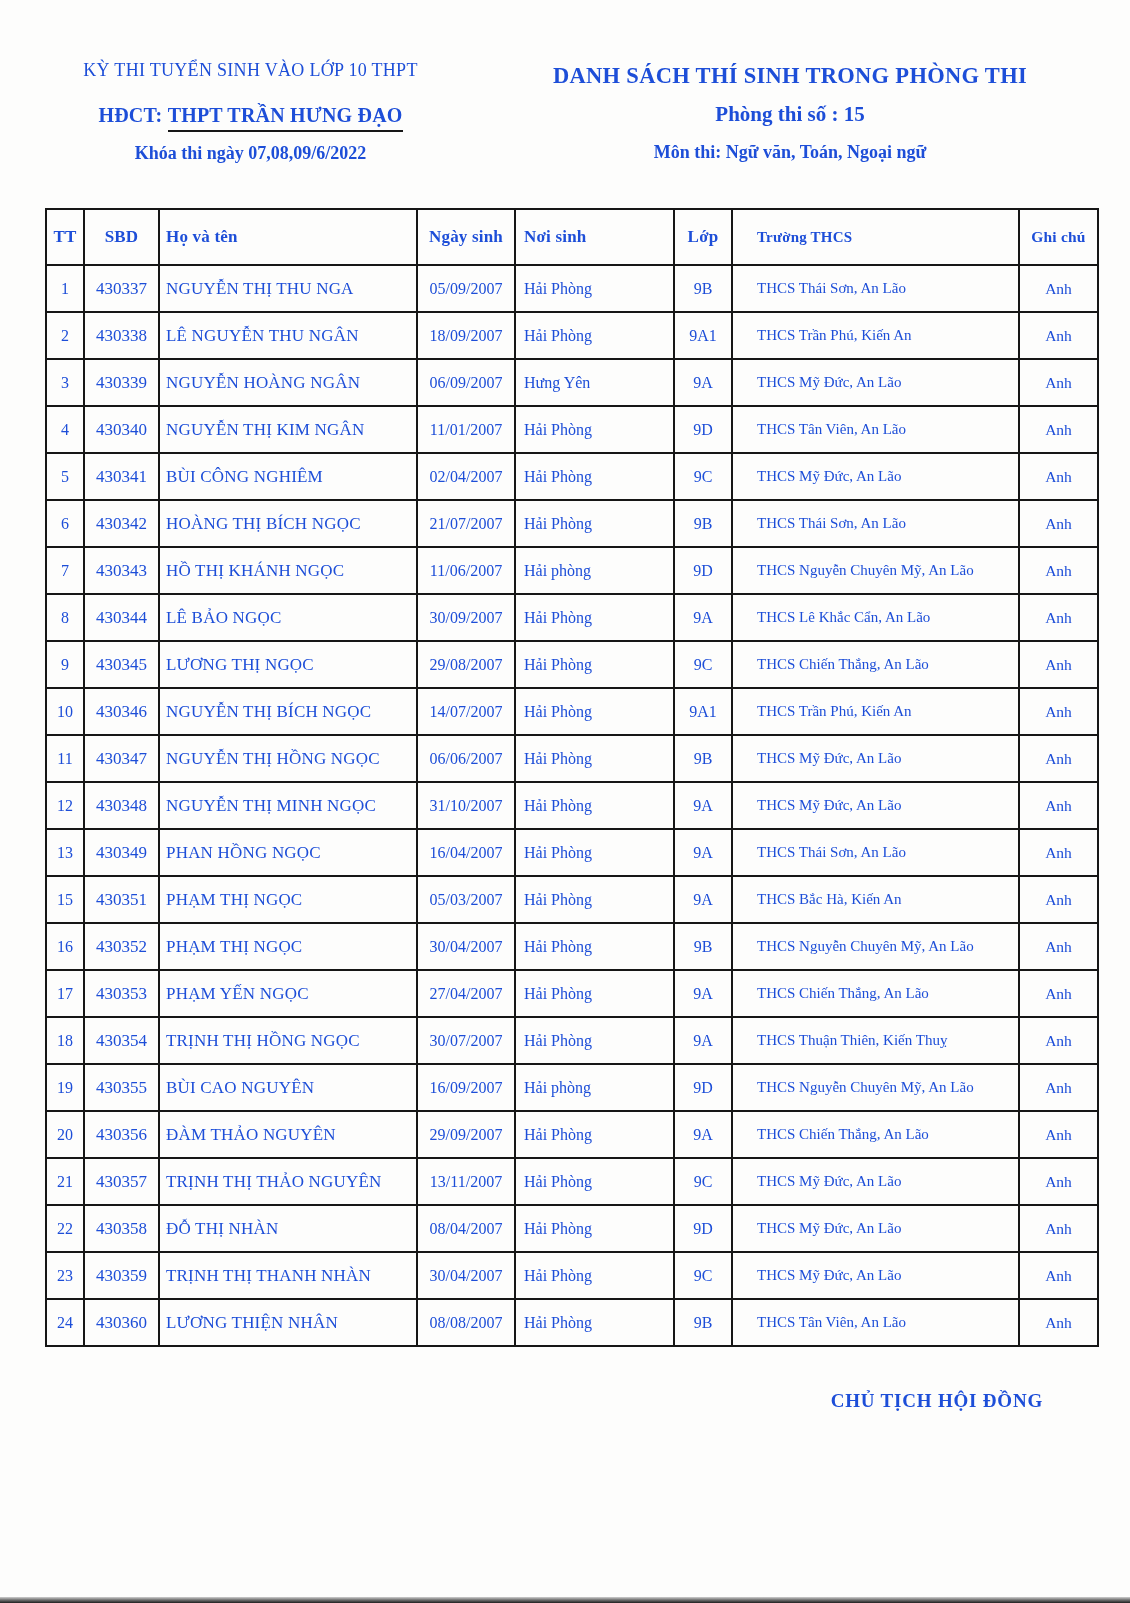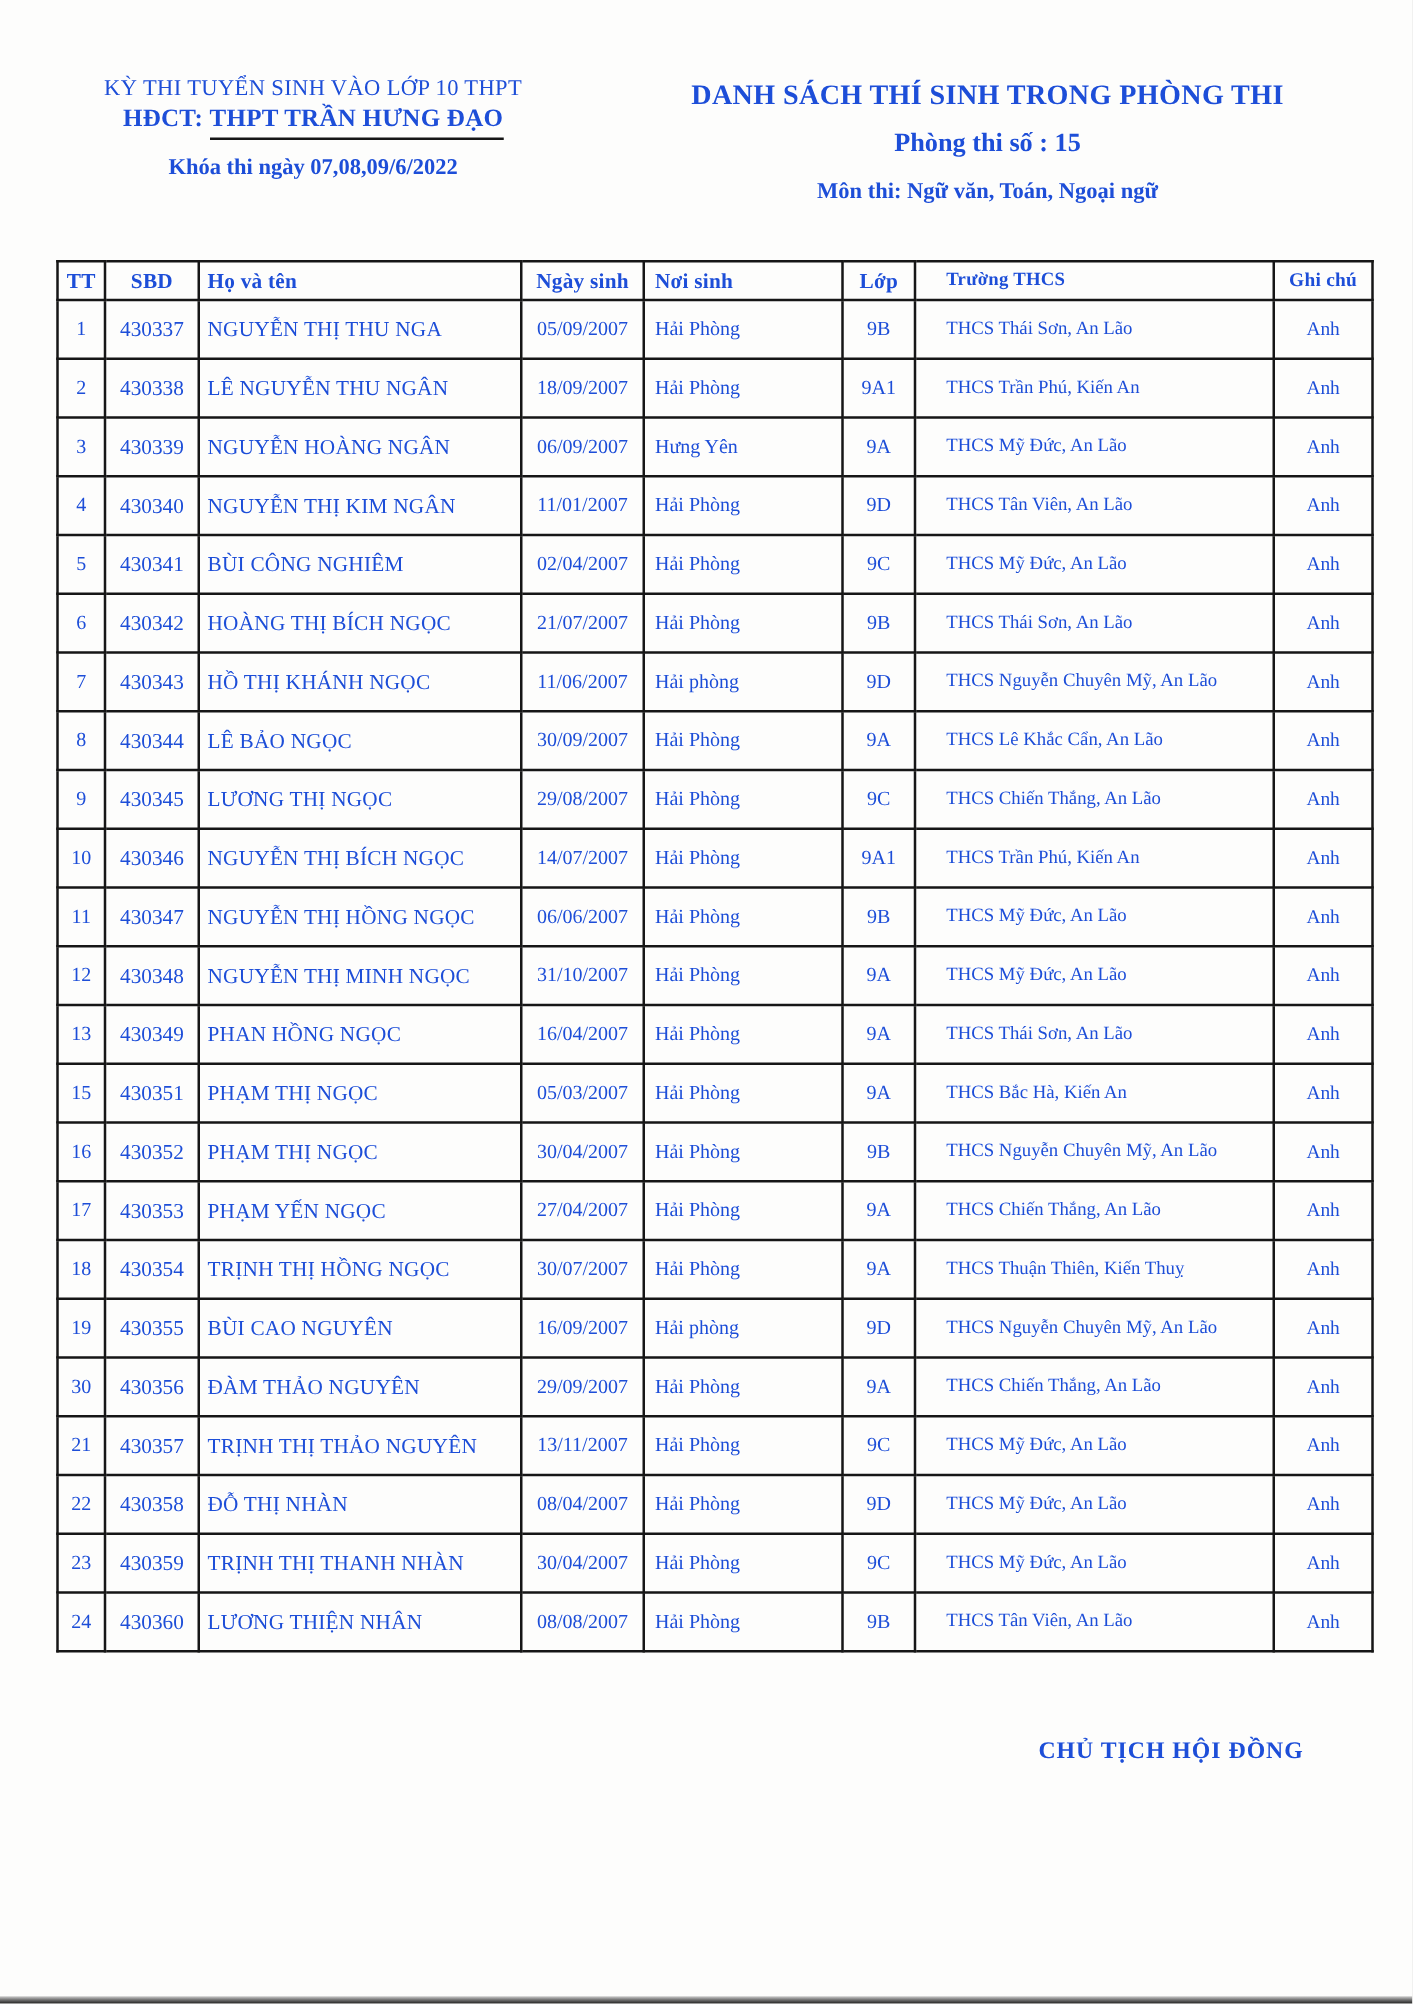--- a/index.html
+++ b/index.html
@@ -23,20 +23,21 @@
     top: 60px;
     width: 425px;
     text-align: center;
   }
   .hl1 { font-size: 18px; font-weight: 500; letter-spacing: 0.3px; }
   .hl2 { font-size: 20px; font-weight: bold; margin-top: 3px; letter-spacing: 0.2px; }
   .hl2 .underlined {
     display: inline-block;
     border-bottom: 2.5px solid #161616;
     padding-bottom: 3px;
+    margin-top: 20px;
   }
   .hl3 { font-size: 18px; font-weight: bold; margin-top: 11px; }
 
   .header-right {
     position: absolute;
     left: 505px;
     top: 63px;
     width: 570px;
     text-align: center;
   }
@@ -52,21 +53,21 @@
     width: 1052px;
     border-collapse: collapse;
     table-layout: fixed;
   }
   table.candidates th,
   table.candidates td {
     border: 2px solid #161616;
     overflow: hidden;
     white-space: nowrap;
   }
-  table.candidates thead tr { height: 31px; }
+  table.candidates thead tr { height: 56px; }
   table.candidates tbody tr { height: 47px; }
 
   th {
     font-size: 17px;
     font-weight: bold;
     text-align: center;
     letter-spacing: 0.2px;
   }
 
   td { font-size: 16px; vertical-align: middle; }
@@ -304,21 +305,21 @@
           <td class="c0">19</td>
           <td class="c1">430355</td>
           <td class="c2">BÙI CAO NGUYÊN</td>
           <td class="c3">16/09/2007</td>
           <td class="c4">Hải phòng</td>
           <td class="c5">9D</td>
           <td class="c6">THCS Nguyễn Chuyên Mỹ, An Lão</td>
           <td class="c7">Anh</td>
         </tr>
         <tr>
-          <td class="c0">30</td>
+          <td class="c0">20</td>
           <td class="c1">430356</td>
           <td class="c2">ĐÀM THẢO NGUYÊN</td>
           <td class="c3">29/09/2007</td>
           <td class="c4">Hải Phòng</td>
           <td class="c5">9A</td>
           <td class="c6">THCS Chiến Thắng, An Lão</td>
           <td class="c7">Anh</td>
         </tr>
         <tr>
           <td class="c0">21</td>

